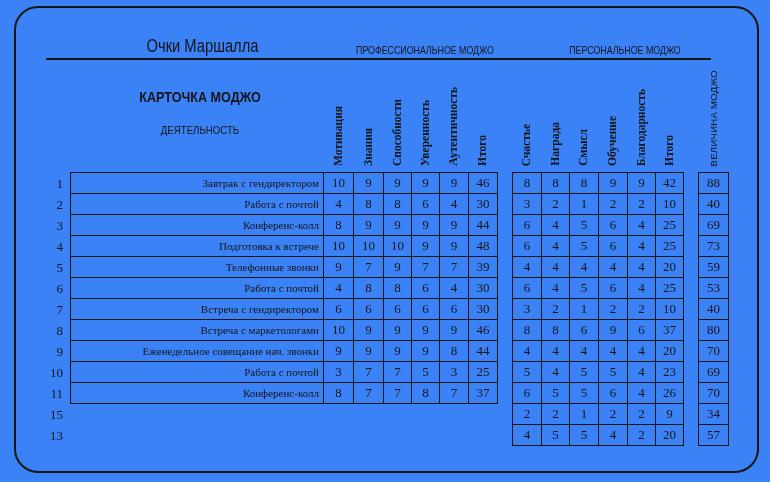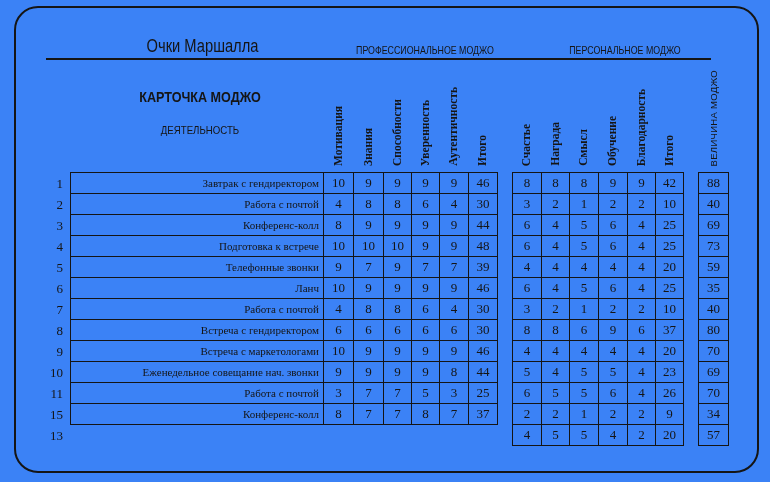--- a/index.html
+++ b/index.html
@@ -130,29 +130,20 @@
           <tr>
             <td class="act">Телефонные звонки</td>
             <td class="v">9</td>
             <td class="v">7</td>
             <td class="v">9</td>
             <td class="v">7</td>
             <td class="v">7</td>
             <td class="v">39</td>
           </tr>
           <tr>
-            <td class="act">Ланч</td>
-            <td class="v">10</td>
-            <td class="v">9</td>
-            <td class="v">9</td>
-            <td class="v">9</td>
-            <td class="v">9</td>
-            <td class="v">46</td>
-          </tr>
-          <tr>
             <td class="act">Работа с почтой</td>
             <td class="v">4</td>
             <td class="v">8</td>
             <td class="v">8</td>
             <td class="v">6</td>
             <td class="v">4</td>
             <td class="v">30</td>
           </tr>
           <tr>
             <td class="act">Встреча с гендиректором</td>
@@ -331,21 +322,21 @@
           <tr>
             <td class="v">69</td>
           </tr>
           <tr>
             <td class="v">73</td>
           </tr>
           <tr>
             <td class="v">59</td>
           </tr>
           <tr>
-            <td class="v">35</td>
+            <td class="v">53</td>
           </tr>
           <tr>
             <td class="v">40</td>
           </tr>
           <tr>
             <td class="v">80</td>
           </tr>
           <tr>
             <td class="v">70</td>
           </tr>

